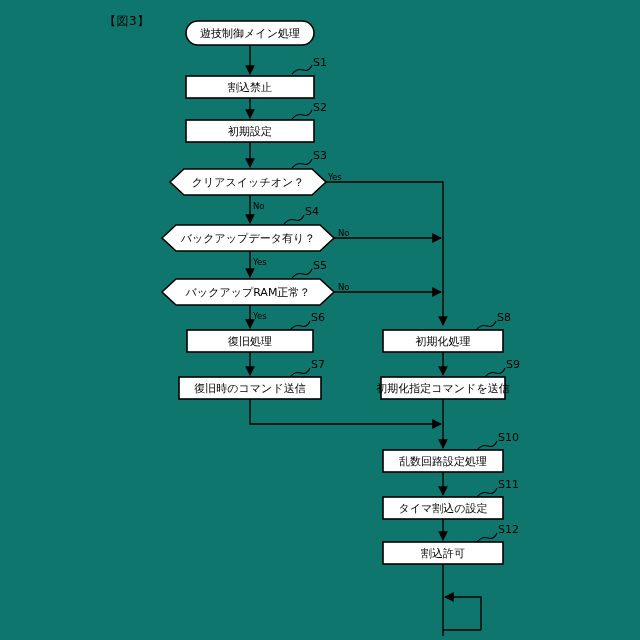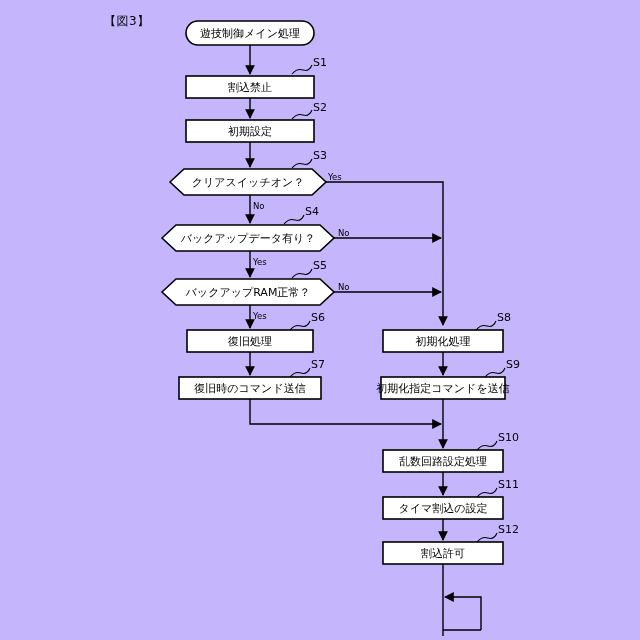--- a/index.html
+++ b/index.html
@@ -4,21 +4,21 @@
 <style>
   html, body {
     margin: 0;
     padding: 0;
     background: #ffffff;
   }
   #page {
     position: relative;
     width: 640px;
     height: 640px;
-    background: #c4b5fd;
+    background: #0f766e;
     font-family: "DejaVu Sans", "Liberation Sans", sans-serif;
     overflow: hidden;
   }
   #figure-label {
     position: absolute;
     left: 104px;
     top: 13px;
     font-size: 12px;
     color: #000;
     letter-spacing: 0.5px;

